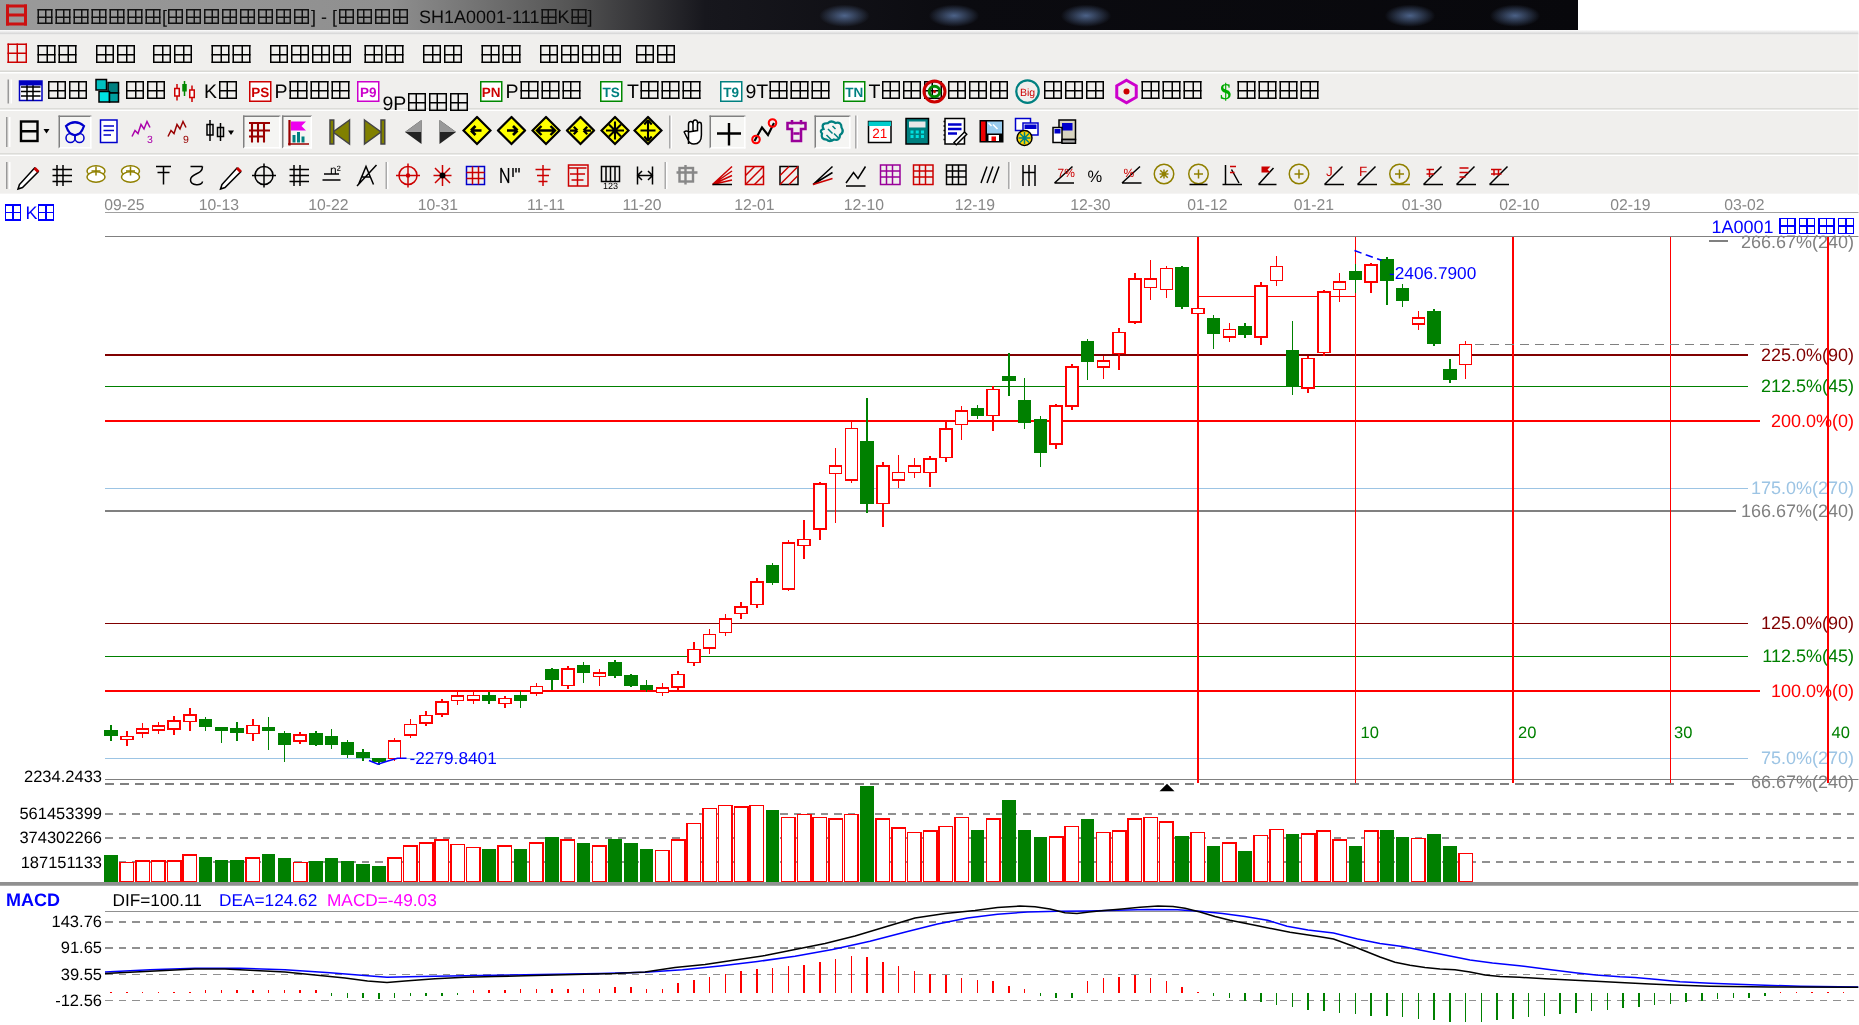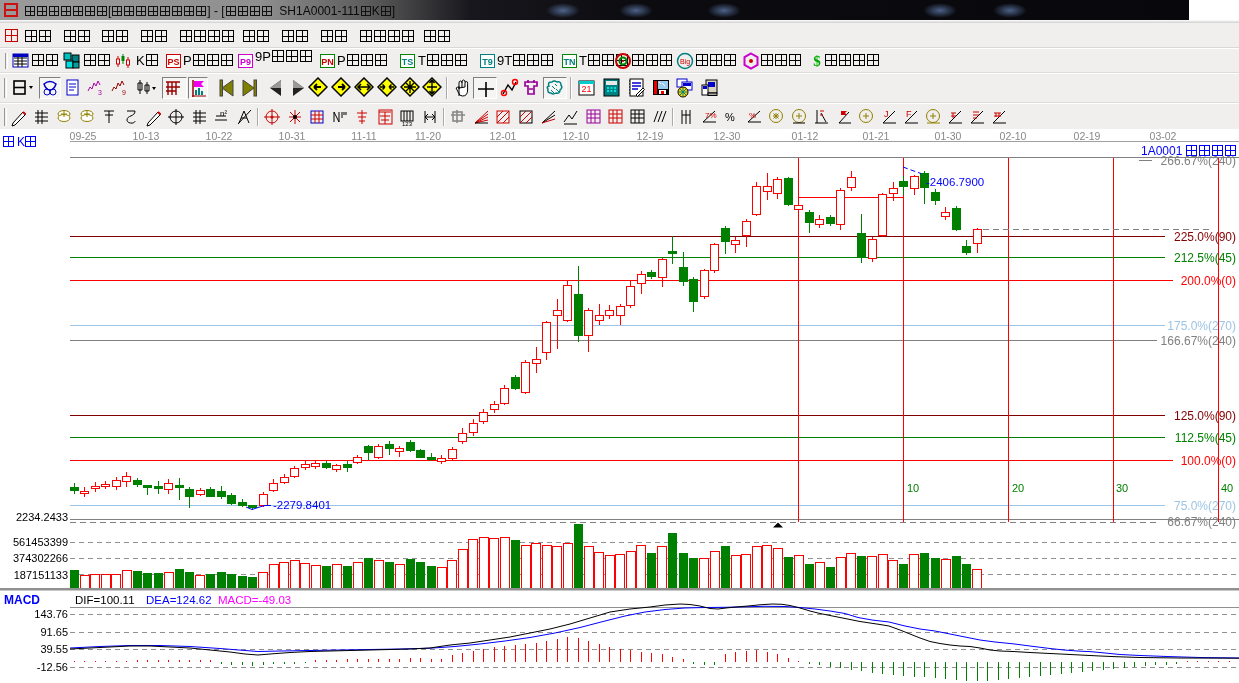--- a/index.html
+++ b/index.html
@@ -8,21 +8,21 @@
 linear-gradient(var(--c),var(--c)) 0 100%/100% 1px no-repeat,
 linear-gradient(var(--c),var(--c)) 0 0/1px 100% no-repeat,
 linear-gradient(var(--c),var(--c)) 50% 0/1px 100% no-repeat,
 linear-gradient(var(--c),var(--c)) 100% 0/1px 100% no-repeat}
 .cnl{display:inline-block;background:
 linear-gradient(var(--c),var(--c)) 0 0/100% 2px no-repeat,
 linear-gradient(var(--c),var(--c)) 0 50%/100% 2px no-repeat,
 linear-gradient(var(--c),var(--c)) 0 100%/100% 2px no-repeat,
 linear-gradient(var(--c),var(--c)) 0 0/2px 100% no-repeat,
 linear-gradient(var(--c),var(--c)) 100% 0/2px 100% no-repeat}
-#title{position:absolute;left:0;top:0;width:1189px;height:20px;
+#title{position:absolute;left:0;top:0;width:1052px;height:20px;
 background:linear-gradient(90deg,#9a9a9a 0,#8f8f8f 260px,#555 380px,#17171d 470px,#0b0b10 640px,#08080c 100%)}
 #wline{position:absolute;left:0;top:20px;width:1239px;height:3px;background:linear-gradient(#fdfdfd,#cfcfcf)}
 #menu{position:absolute;left:0;top:23px;width:1239px;height:25px;background:#f0efed;border-bottom:1px solid #d8d8d4}
 #menu span{position:absolute;top:6px;font-size:13px;color:#000}
 #r1{position:absolute;left:0;top:49px;width:1239px;height:24px;background:#f0efed;border-bottom:1px solid #dcdcd8}
 #r2{position:absolute;left:0;top:74px;width:1239px;height:29px;background:#f0efed;border-bottom:1px solid #dcdcd8}
 #r3{position:absolute;left:0;top:104px;width:1239px;height:26px;background:#f0efed;border-bottom:1px solid #e4e4e0}
 #chart{position:absolute;left:0;top:129px;width:1239px;height:554px;background:#fff}
 </style></head><body>
 <div id="title">
@@ -76,21 +76,21 @@
     <div style="position:absolute;left:136px;top:4px;font-size:13px;color:#000">K<i class="cn" style="--c:#000;width:12px;height:12px"></i></div>
     <div style="position:absolute;left:165px;top:3px;width:18px;height:18px"><svg width="18" height="18">
         <rect x="1.5" y="2.5" width="14" height="13" fill="#fff" stroke="#c00"></rect>
         <text x="8.5" y="12.5" font-size="9" font-weight="bold" fill="#c00" text-anchor="middle" font-family="Liberation Sans">PS</text>
       </svg></div>
     <div style="position:absolute;left:183px;top:4px;font-size:13px"><b style="font-weight:normal">P</b><i class="cn" style="--c:#000;width:12px;height:12px"></i><i class="cn" style="--c:#000;width:12px;height:12px"></i><i class="cn" style="--c:#000;width:12px;height:12px"></i></div>
     <div style="position:absolute;left:237px;top:3px;width:18px;height:18px"><svg width="18" height="18">
         <rect x="1.5" y="2.5" width="14" height="13" fill="#fff" stroke="#c0c"></rect>
         <text x="8.5" y="12.5" font-size="9" font-weight="bold" fill="#c0c" text-anchor="middle" font-family="Liberation Sans">P9</text>
       </svg></div>
-    <div style="position:absolute;left:255px;top:0;font-size:13px">9P<i class="cn" style="--c:#000;width:12px;height:12px"></i><i class="cn" style="--c:#000;width:12px;height:12px"></i><i class="cn" style="--c:#000;width:12px;height:12px"></i></div>
+    <div style="position:absolute;left:255px;top:12px;font-size:13px">9P<i class="cn" style="--c:#000;width:12px;height:12px"></i><i class="cn" style="--c:#000;width:12px;height:12px"></i><i class="cn" style="--c:#000;width:12px;height:12px"></i></div>
     <div style="position:absolute;left:319px;top:3px;width:18px;height:18px"><svg width="18" height="18">
         <rect x="1.5" y="2.5" width="14" height="13" fill="#fff" stroke="#080"></rect>
         <text x="8.5" y="12.5" font-size="9" font-weight="bold" fill="#c00" text-anchor="middle" font-family="Liberation Sans">PN</text>
       </svg></div>
     <div style="position:absolute;left:337px;top:4px;font-size:13px">P<i class="cn" style="--c:#000;width:12px;height:12px"></i><i class="cn" style="--c:#000;width:12px;height:12px"></i><i class="cn" style="--c:#000;width:12px;height:12px"></i></div>
     <div style="position:absolute;left:399px;top:3px;width:18px;height:18px"><svg width="18" height="18">
         <rect x="1.5" y="2.5" width="14" height="13" fill="#fff" stroke="#080"></rect>
         <text x="8.5" y="12.5" font-size="9" font-weight="bold" fill="#008080" text-anchor="middle" font-family="Liberation Sans">TS</text>
       </svg></div>
     <div style="position:absolute;left:418px;top:4px;font-size:13px">T<i class="cn" style="--c:#000;width:12px;height:12px"></i><i class="cn" style="--c:#000;width:12px;height:12px"></i><i class="cn" style="--c:#000;width:12px;height:12px"></i></div>

